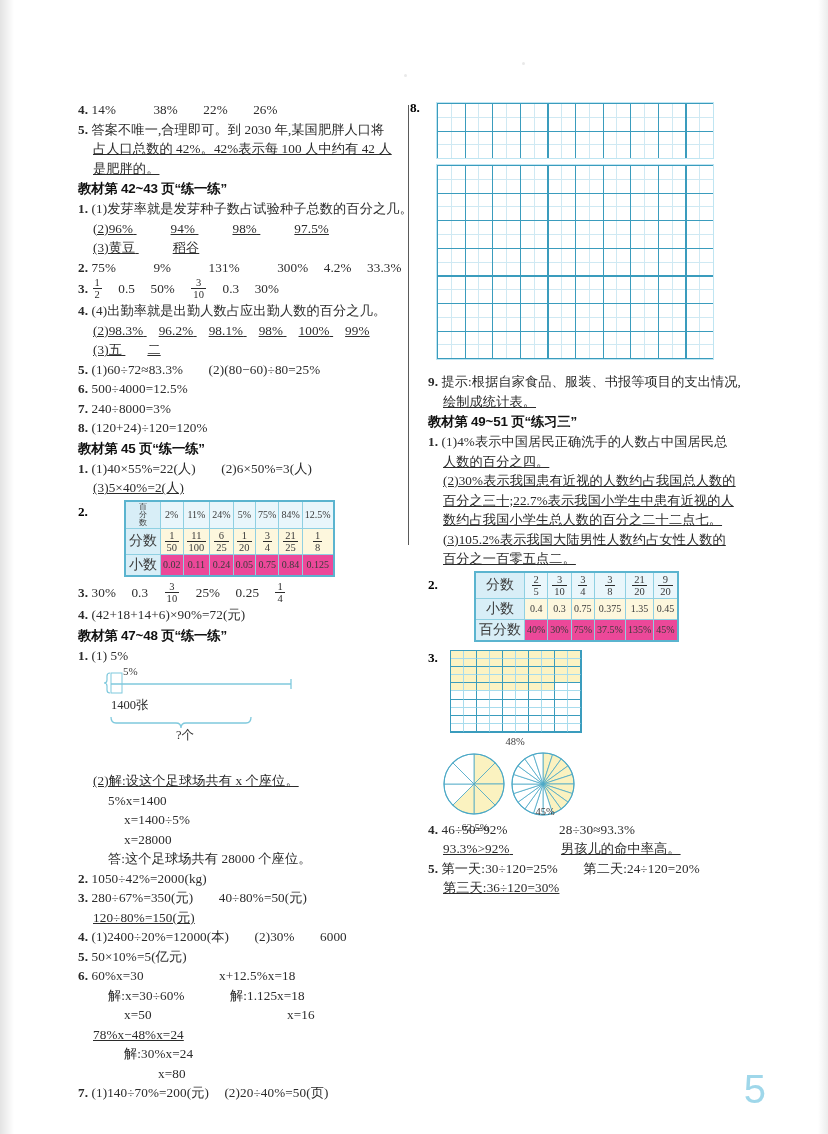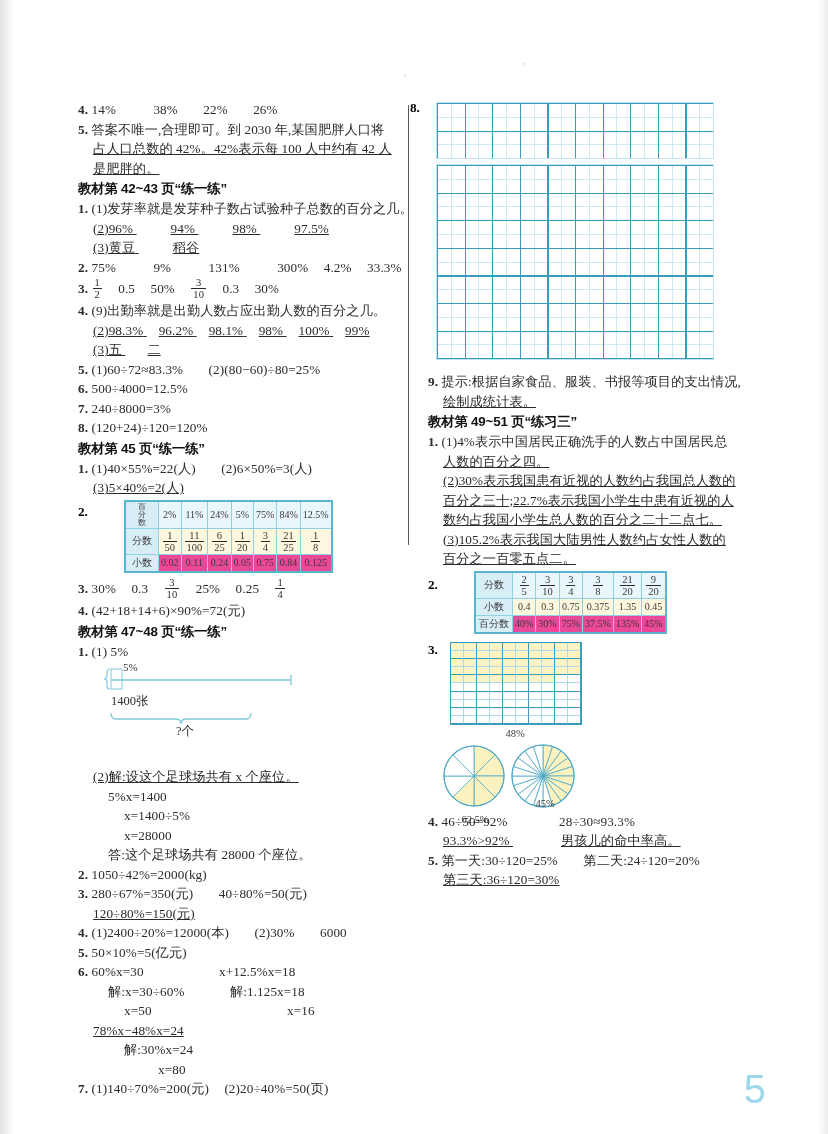--- a/index.html
+++ b/index.html
@@ -100,21 +100,21 @@
   }
   .tbl td {
     border: 1px solid #8fd0e2;
     text-align: center;
     vertical-align: middle;
     padding: 1px 2px;
     white-space: nowrap;
   }
   .tbl .hdr {
     background: #d8eef7;
-    font-size: 10px;
+    font-size: 14px;
     color: #3a3a3a;
     min-width: 26px;
     padding: 1px 3px;
   }
   .tbl .rowA { background: #e9f6fb; }
   .tbl .rowB { background: #fdf7dd; }
   .tbl .rowD { background: #ec4899; }
 
   .tbl-wrap { padding-left: 46px; margin-top: 2px; margin-bottom: 4px; }
   .tbl-wrap2 { padding-left: 46px; margin-top: 2px; margin-bottom: 6px; }
@@ -237,21 +237,21 @@
         <span class="frac"><span class="n">1</span><span class="d">2</span></span>
         <span class="sp gap-s"></span><span>0.5</span>
         <span class="sp gap-s"></span><span>50%</span>
         <span class="sp gap-s"></span><span class="frac"><span class="n">3</span><span class="d">10</span></span>
         <span class="sp gap-s"></span><span>0.3</span>
         <span class="sp gap-s"></span><span>30%</span>
       </div>
 
       <div class="line">
         <span class="num">4.</span>
-        <span>(9)出勤率就是出勤人数占应出勤人数的百分之几。</span>
+        <span>(4)出勤率就是出勤人数占应出勤人数的百分之几。</span>
       </div>
       <div class="line indent1">
         <span>(2)98.3%</span>
         <span class="sp gap-s"></span><span>96.2%</span>
         <span class="sp gap-s"></span><span>98.1%</span>
         <span class="sp gap-s"></span><span>98%</span>
         <span class="sp gap-s"></span><span>100%</span>
         <span class="sp gap-s"></span><span>99%</span>
       </div>
       <div class="line indent1">

